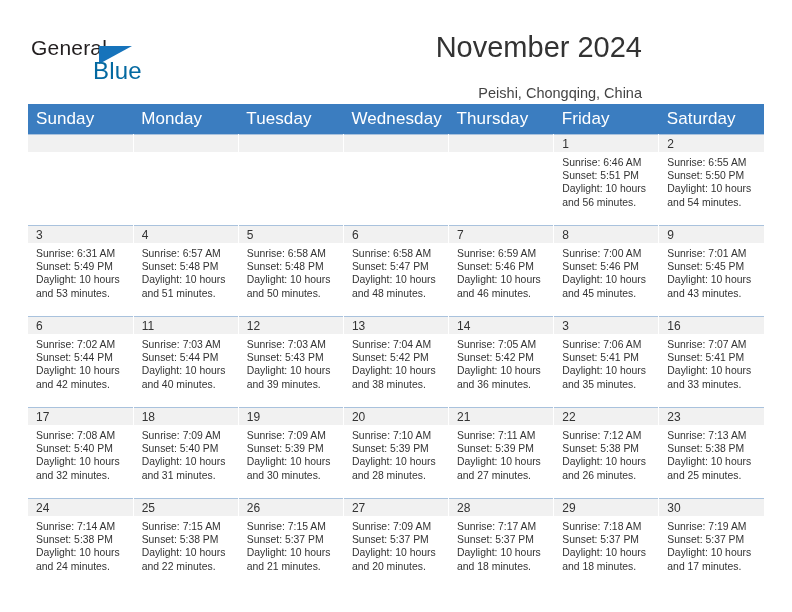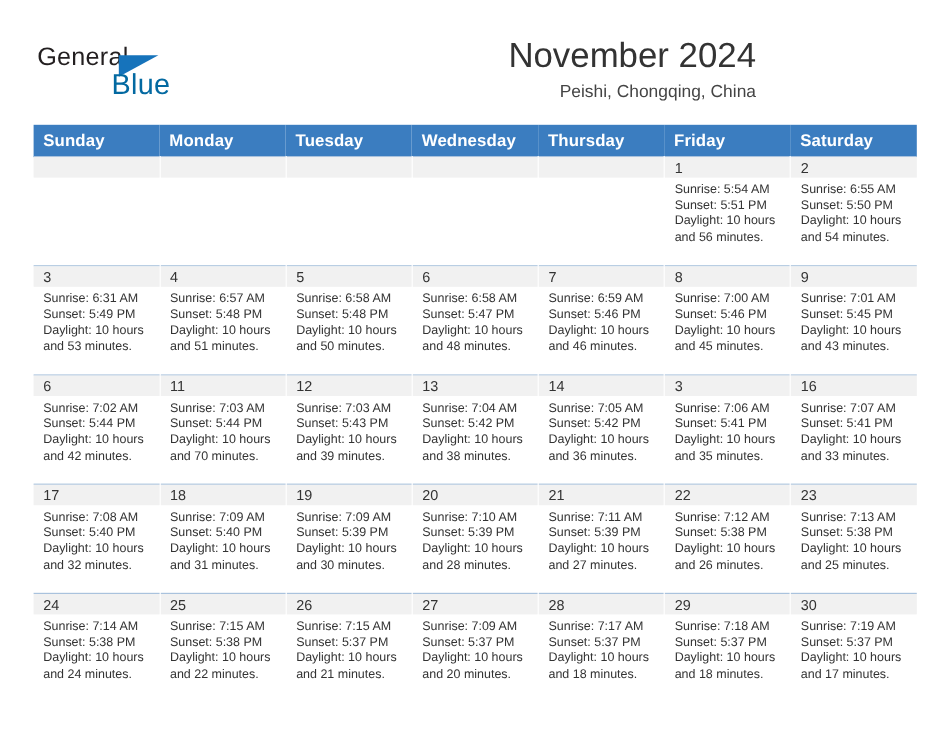--- a/index.html
+++ b/index.html
@@ -21,20 +21,21 @@
     box-sizing: border-box;
   }
 
   
   .top {
     position: absolute;
     left: 0;
     top: 0;
     width: 664px;
     height: 100px;
+    padding-left: 12px;
   }
   .logo {
     position: absolute;
     left: 31px;
     top: 36px;
     width: 130px;
     height: 46px;
   }
   .logo-general {
     position: absolute;
@@ -74,38 +75,38 @@
     font-size: 29px;
     font-weight: normal;
     color: #333333;
     line-height: 34px;
     white-space: nowrap;
   }
   .cal-sub {
     font-size: 14.5px;
     color: #444444;
     line-height: 22px;
-    margin-top: 2px;
+    margin-top: 18px;
     white-space: nowrap;
   }
 
   
   .cal {
     position: absolute;
     left: 28px;
     top: 104px;
     width: 736px;
     border-collapse: collapse;
     table-layout: fixed;
   }
   .cal th {
     background: #3b7dc0;
     color: #ffffff;
-    font-weight: bold;
-    font-size: 14px;
+    font-weight: normal;
+    font-size: 17px;
     text-align: left;
     padding: 5px 0 5px 8px;
     height: 13px;
     border: none;
     letter-spacing: 0.1px;
   }
   .cal td {
     vertical-align: top;
     padding: 0;
     border-right: 1px solid #ffffff;
@@ -194,21 +195,21 @@
           </td>
           <td>
             <div class="cell-inner empty">
               <div class="daynum-band"></div>
             </div>
           </td>
           <td>
             <div class="cell-inner">
               <div class="daynum-band">1</div>
               <div class="cell-body">
-                <div>Sunrise: 5:54 AM</div>
+                <div>Sunrise: 6:46 AM</div>
                 <div>Sunset: 5:51 PM</div>
                 <div>Daylight: 10 hours</div>
                 <div>and 56 minutes.</div>
               </div>
             </div>
           </td>
           <td>
             <div class="cell-inner">
               <div class="daynum-band">2</div>
               <div class="cell-body">
@@ -311,21 +312,21 @@
               </div>
             </div>
           </td>
           <td>
             <div class="cell-inner">
               <div class="daynum-band">11</div>
               <div class="cell-body">
                 <div>Sunrise: 7:03 AM</div>
                 <div>Sunset: 5:44 PM</div>
                 <div>Daylight: 10 hours</div>
-                <div>and 70 minutes.</div>
+                <div>and 40 minutes.</div>
               </div>
             </div>
           </td>
           <td>
             <div class="cell-inner">
               <div class="daynum-band">12</div>
               <div class="cell-body">
                 <div>Sunrise: 7:03 AM</div>
                 <div>Sunset: 5:43 PM</div>
                 <div>Daylight: 10 hours</div>

